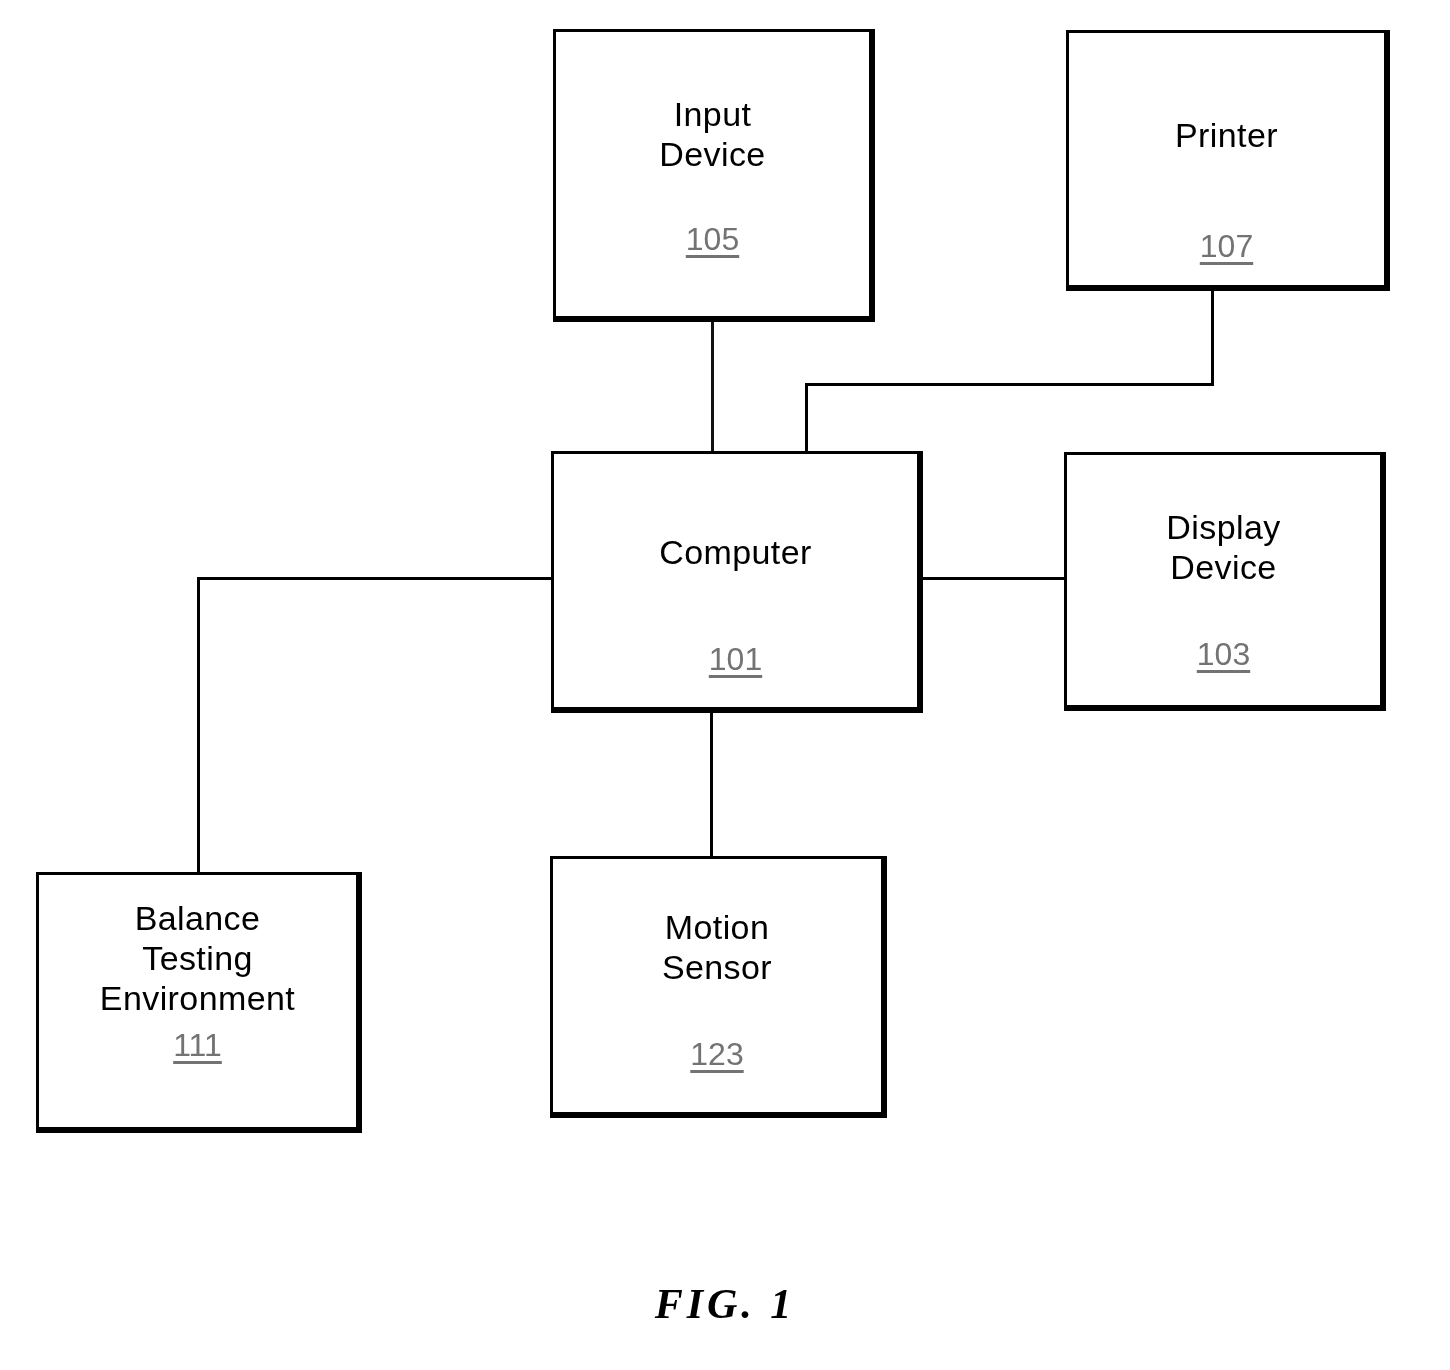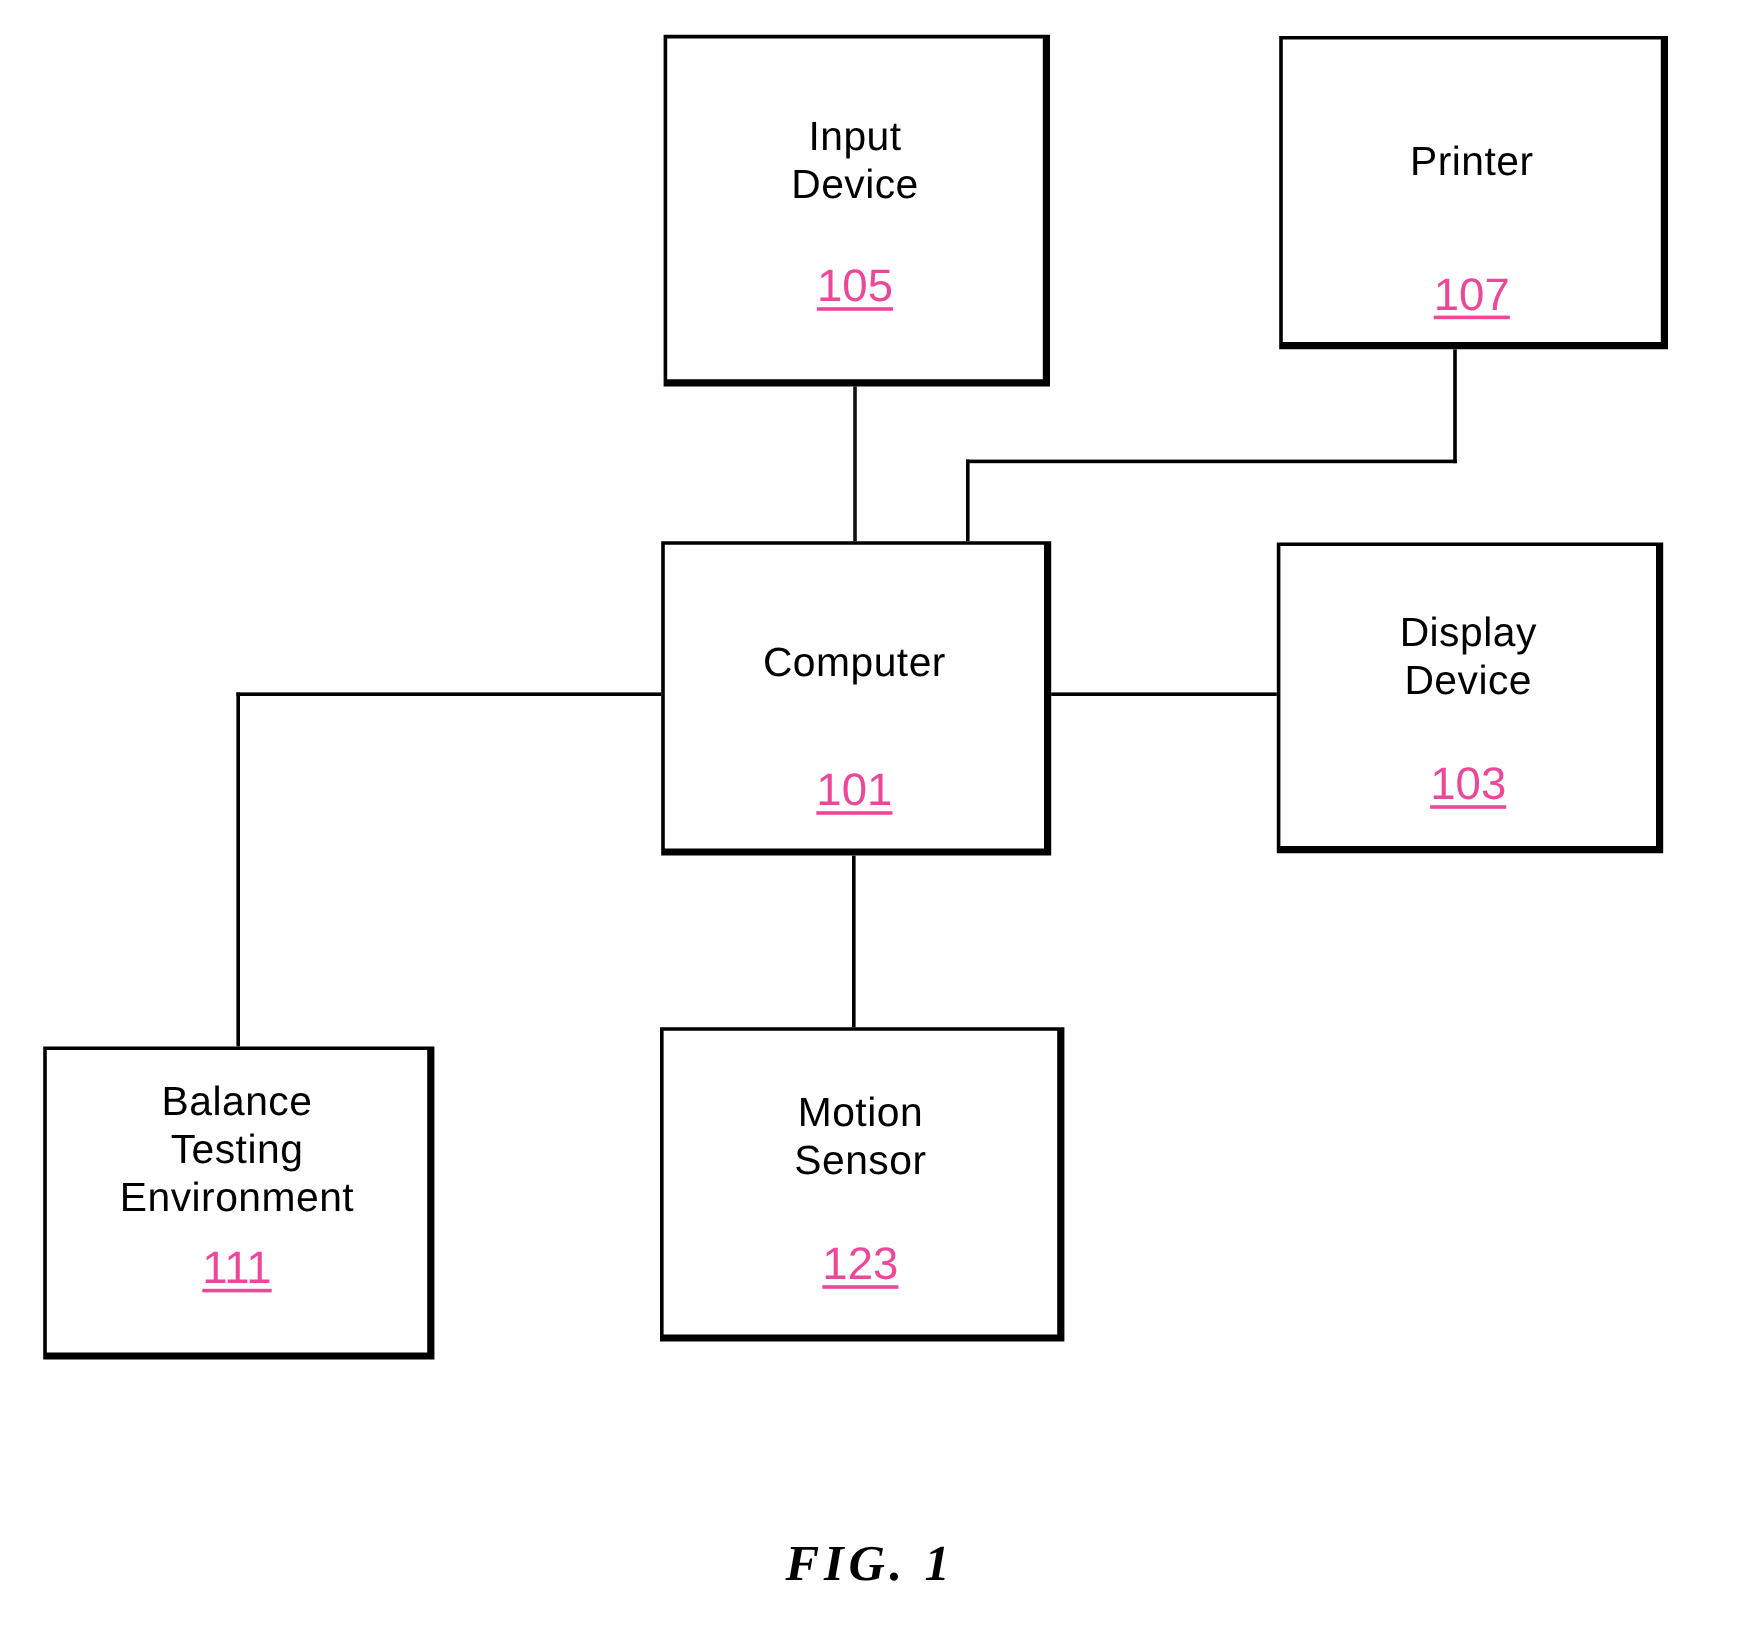--- a/index.html
+++ b/index.html
@@ -35,43 +35,43 @@
   .node-label {
     text-align: center;
     color: #000000;
     font-size: 34px;
     line-height: 40px;
     letter-spacing: 0.4px;
     white-space: pre-line;
   }
   .node-ref {
     text-align: center;
-    color: #ec4899;
-    font-size: 38px;
+    color: #737373;
+    font-size: 32px;
     line-height: 38px;
     text-decoration: underline;
     text-underline-offset: 5px;
     text-decoration-thickness: 2.5px;
   }
 
   
   #node-input-device .node-label { margin-top: 62px; }
   #node-input-device .node-ref   { margin-top: 46px; }
 
   #node-printer .node-label { margin-top: 82px; }
   #node-printer .node-ref   { margin-top: 72px; }
 
   #node-computer .node-label { margin-top: 78px; }
   #node-computer .node-ref   { margin-top: 68px; }
 
   #node-display-device .node-label { margin-top: 52px; }
   #node-display-device .node-ref   { margin-top: 48px; }
 
   #node-balance-testing-environment .node-label { margin-top: 23px; }
-  #node-balance-testing-environment .node-ref   { margin-top: 20px; }
+  #node-balance-testing-environment .node-ref   { margin-top: 8px; }
 
   #node-motion-sensor .node-label { margin-top: 48px; }
   #node-motion-sensor .node-ref   { margin-top: 48px; }
 
   
   .conn {
     position: absolute;
     background: #000000;
     z-index: 2;
   }
@@ -104,21 +104,21 @@
     <div class="node-label">Input
 Device</div>
     <div class="node-ref">105</div>
   </div>
 
   <div class="node" id="node-printer" style="left:1066px; top:30px; width:324px; height:261px;">
     <div class="node-label">Printer</div>
     <div class="node-ref">107</div>
   </div>
 
-  <div class="node" id="node-computer" style="left:551px; top:451px; width:325px; height:262px;">
+  <div class="node" id="node-computer" style="left:551px; top:451px; width:372px; height:262px;">
     <div class="node-label">Computer</div>
     <div class="node-ref">101</div>
   </div>
 
   <div class="node" id="node-display-device" style="left:1064px; top:452px; width:322px; height:259px;">
     <div class="node-label">Display
 Device</div>
     <div class="node-ref">103</div>
   </div>
 

